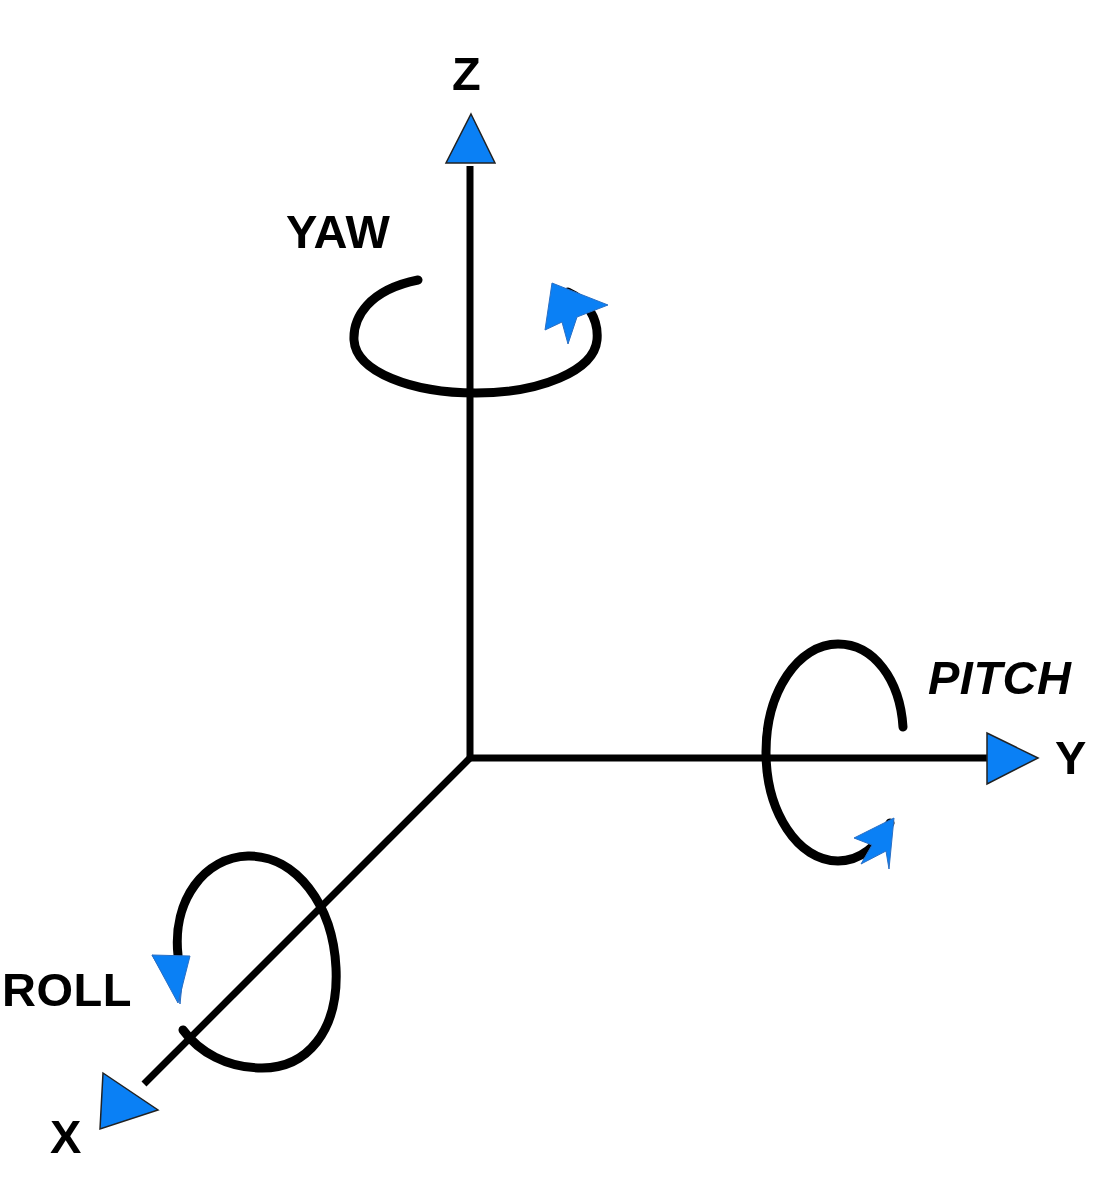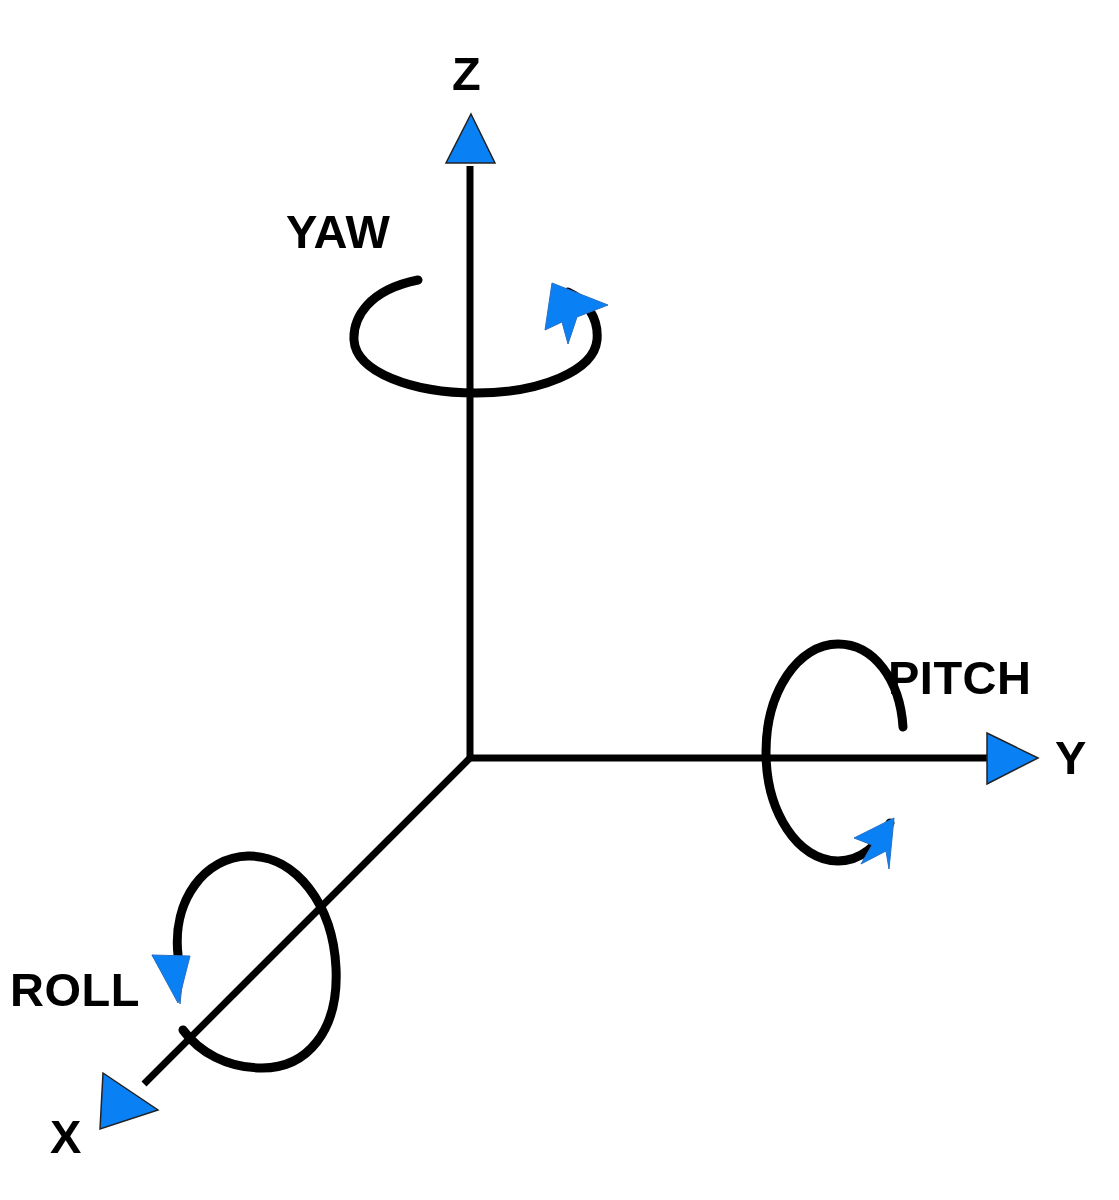--- a/index.html
+++ b/index.html
@@ -60,22 +60,22 @@
     letter-spacing: 0.5px;
     user-select: none;
   }
   .axis-label { font-size: 47px; }
   .rot-label  { font-size: 47px; }
 
   #label-z     { left: 452px; top: 50px; }
   #label-y     { left: 1055px; top: 734px; }
   #label-x     { left: 50px; top: 1113px; }
   #label-yaw   { left: 286px; top: 208px; }
-  #label-pitch { left: 888px; top: 654px; }
-  #label-roll  { left: 10px; top: 966px; text-align: center; }
+  #label-pitch { left: 928px; top: 654px; font-style: italic; }
+  #label-roll  { left: 2px; top: 966px; text-align: center; }
 </style>
 </head>
 <body style="background: rgb(255, 255, 255);">
 
 <div id="diagram-root" style="background: rgb(255, 255, 255);">
 
   <svg id="axes-svg" viewBox="0 0 1119 1200">
 
     <g>
       <line class="axis-line" x1="470" y1="758" x2="470" y2="166" stroke="#000000"></line>

